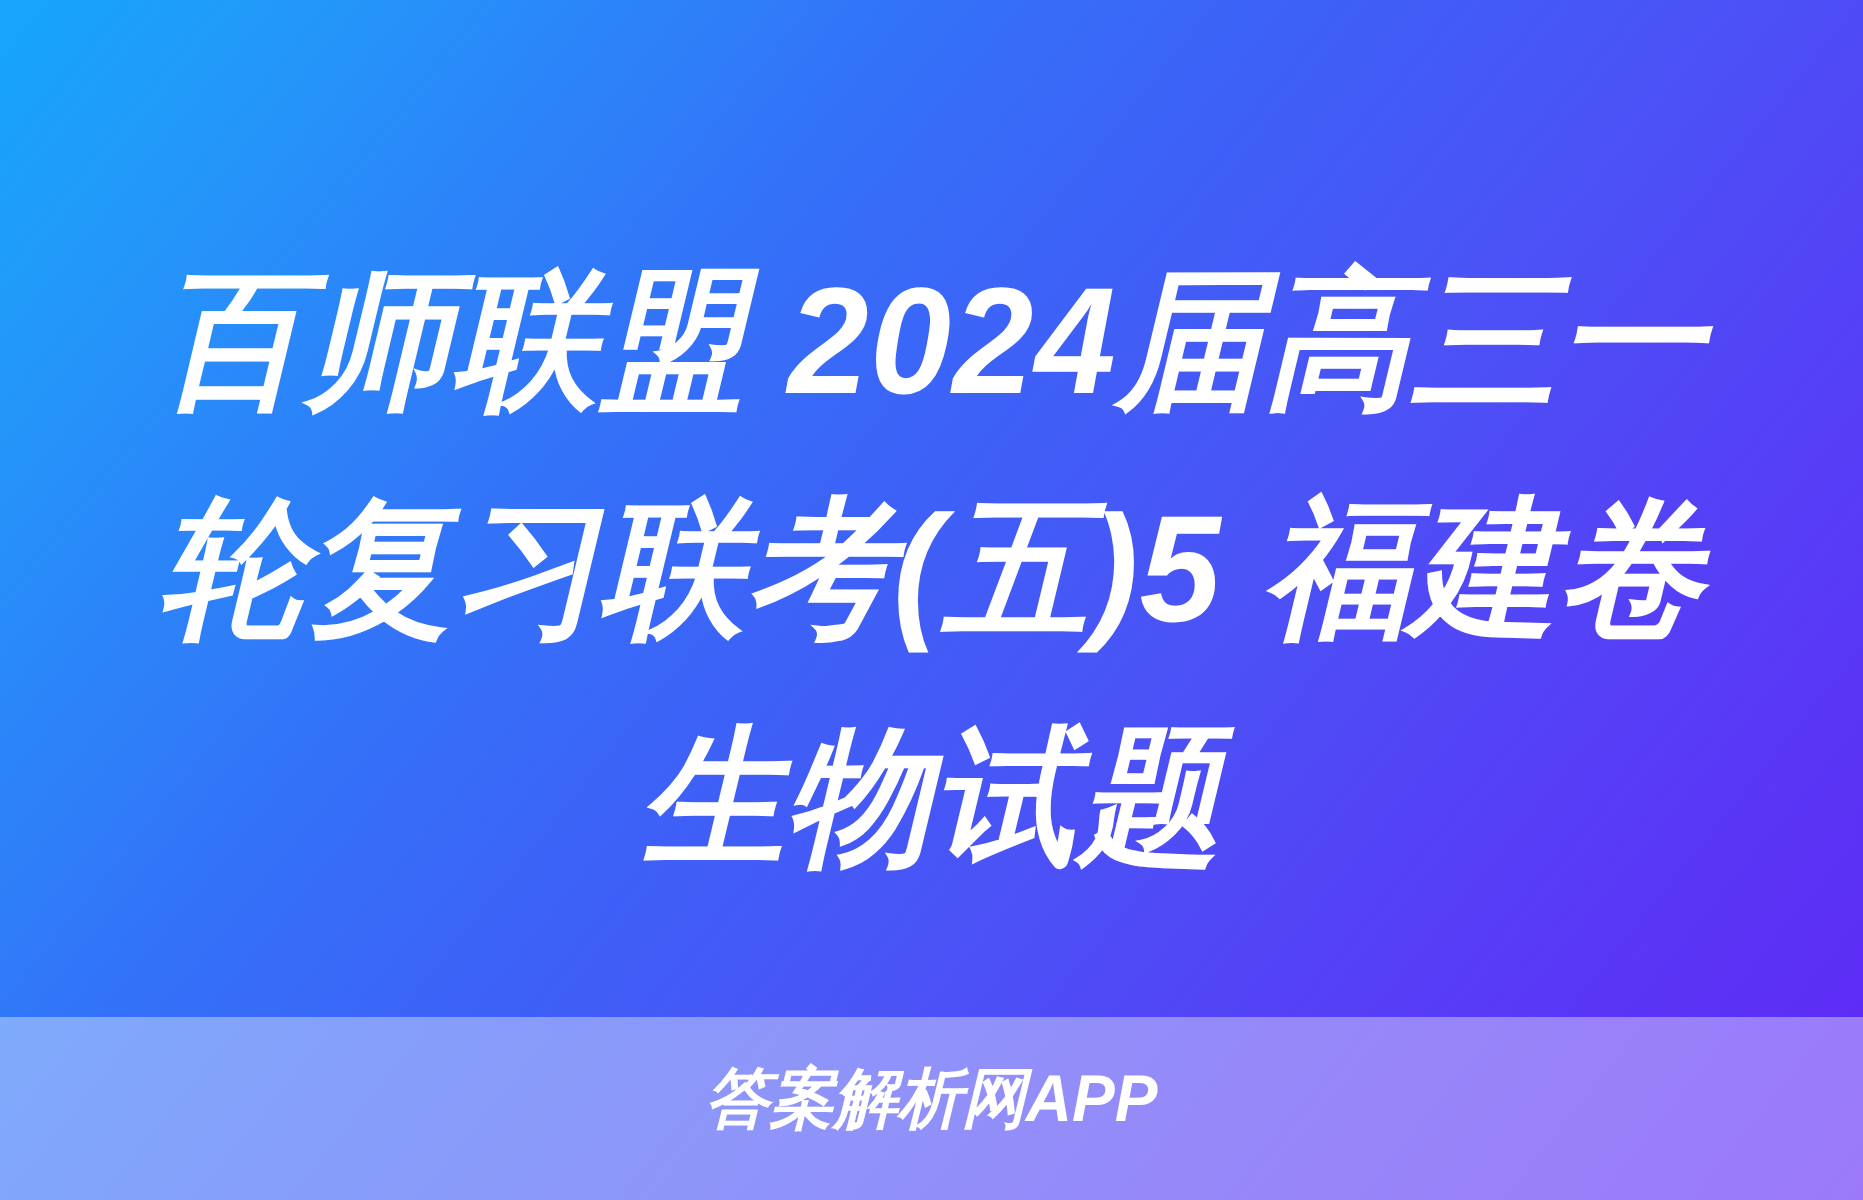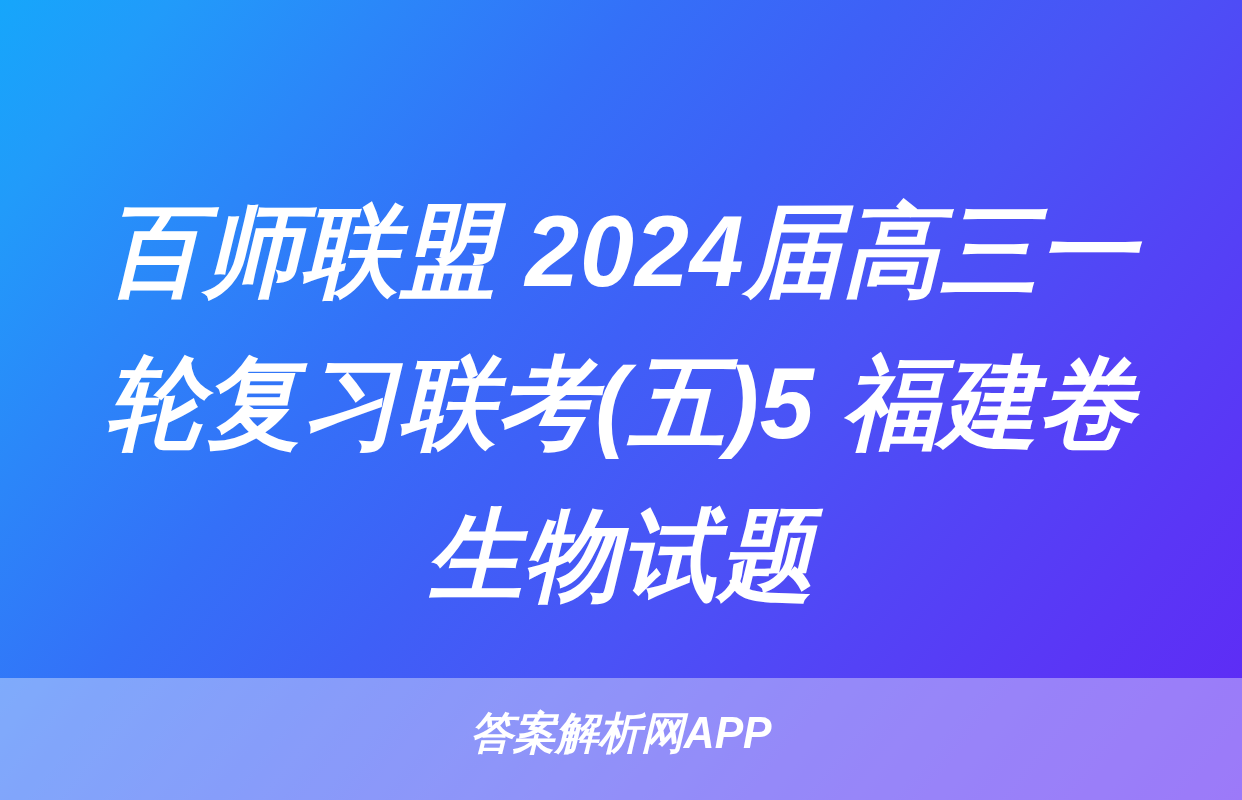--- a/index.html
+++ b/index.html
@@ -34,21 +34,21 @@
         #4a53f6  60%,
         #5344f6  72%,
         #5a36f6  85%,
         #5f28f5 100%);
   }
 
   
   #title-block {
     position:absolute;
     left:0;
-    top:176px;
+    top:152px;
     width:1242px;
     text-align:center;
   }
 
   .title-line {
     display:block;
     color:#ffffff;
     font-size:100px;
     line-height:152px;
     font-weight:700;

